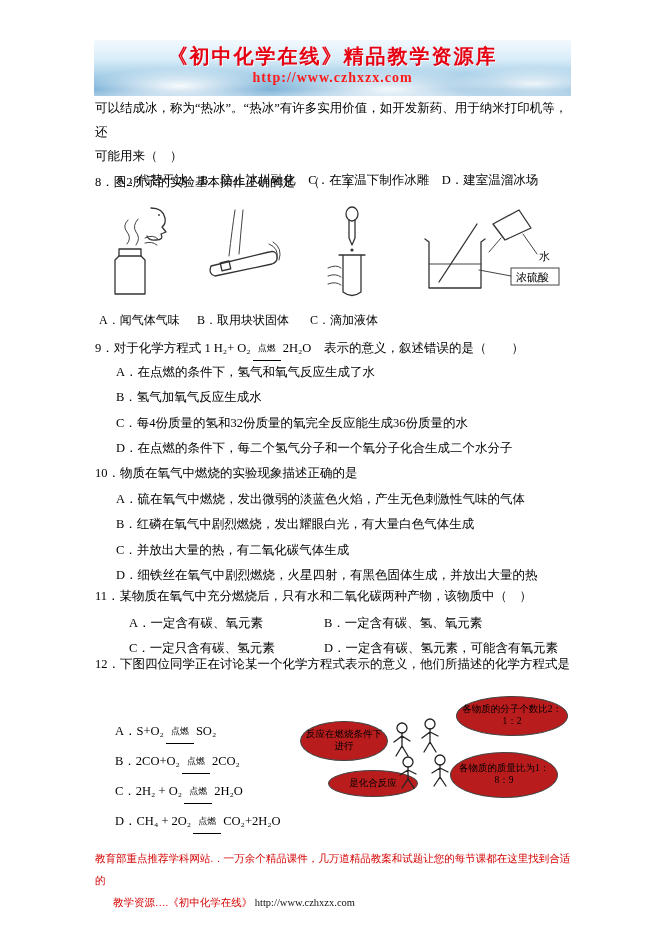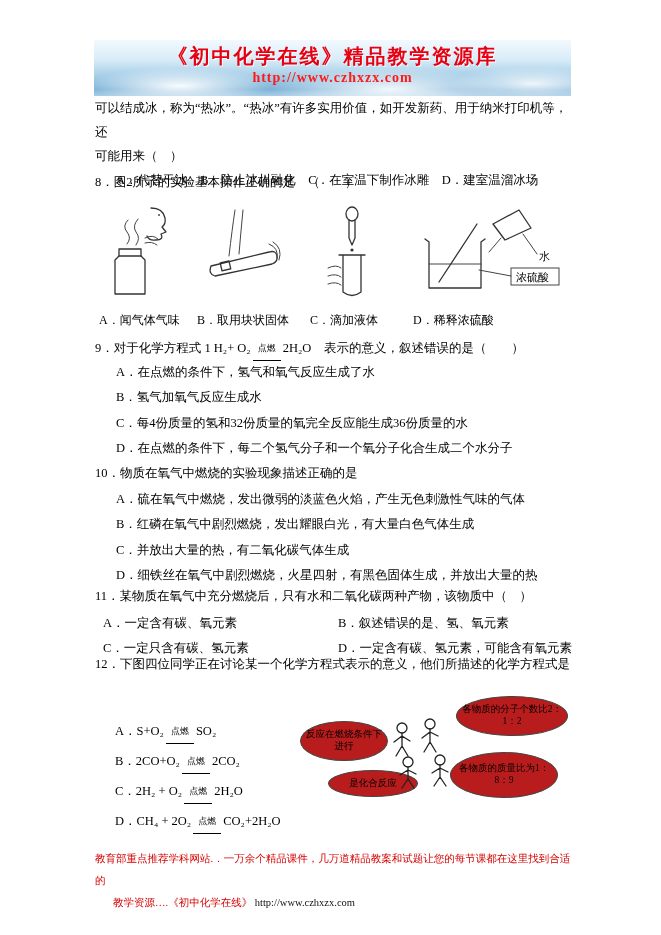--- a/index.html
+++ b/index.html
@@ -29,21 +29,21 @@
   .caps{display:flex;gap:18px;margin-left:4px;font-size:12px;white-space:nowrap;}
   .sk{fill:none;stroke:#333;stroke-width:1.3;stroke-linecap:round;stroke-linejoin:round;}
   .sk-thin{fill:none;stroke:#444;stroke-width:1;stroke-linecap:round;}
   .figtext{font-size:11px;fill:#000;font-family:inherit;}
 
   
   .eqc{display:inline-block;text-align:center;font-size:9px;line-height:10px;
        border-bottom:1.4px solid #000;padding:0 5px 7px;margin:0 2px;vertical-align:1px;}
 
   
-  .q11row{display:flex;margin-left:8px;gap:40px;}
+  .q11row{display:flex;margin-left:34px;}
   .q11row .l{width:195px;}
 
   
   .eqlist{position:absolute;left:115px;top:716px;font-size:12.5px;}
   .eqlist > div{line-height:30px;white-space:nowrap;}
 
   
   .cartoon{position:absolute;left:300px;top:694px;width:274px;height:120px;font-size:9.5px;}
   .bubble{position:absolute;border:1px solid #444;display:flex;align-items:center;justify-content:center;
       text-align:center;line-height:1.25;padding:2px 5px;background:#b91c1c;box-sizing:border-box;}
@@ -117,21 +117,20 @@
         <text class="figtext" x="103" y="79">浓硫酸</text>
         <line class="sk-thin" x1="98" y1="74" x2="66" y2="68"></line>
       </svg>
     </div>
   </div>
 
   <div class="blk caps" style="top:308px">
     <span style="width:80px">A．闻气体气味</span>
     <span style="width:95px">B．取用块状固体</span>
     <span style="width:85px">C．滴加液体</span>
-    <span style="width:150px">D．稀释浓硫酸</span>
   </div>
 
   <div class="blk" style="top:336px">
     <span>9．对于化学方程式 1 H₂+ O₂</span><span class="eqc">点燃</span><span>2H₂O</span><span>　表示的意义，叙述错误的是（　　）</span>
   </div>
   <div class="blk lh25" style="top:360px">
     <div>A．在点燃的条件下，氢气和氧气反应生成了水</div>
     <div>B．氢气加氧气反应生成水</div>
     <div>C．每4份质量的氢和32份质量的氧完全反应能生成36份质量的水</div>
     <div>D．在点燃的条件下，每二个氢气分子和一个氧分子化合生成二个水分子</div>
@@ -145,21 +144,21 @@
     <div>B．红磷在氧气中剧烈燃烧，发出耀眼白光，有大量白色气体生成</div>
     <div>C．并放出大量的热，有二氧化碳气体生成</div>
     <div>D．细铁丝在氧气中剧烈燃烧，火星四射，有黑色固体生成，并放出大量的热</div>
   </div>
 
   <div class="blk" style="top:584px">
     <div>11．某物质在氧气中充分燃烧后，只有水和二氧化碳两种产物，该物质中（　）</div>
   </div>
   <div class="blk q11row" style="top:611px">
     <span class="l">A．一定含有碳、氧元素</span>
-    <span>B．叙述错误的是、氢、氧元素</span>
+    <span>B．一定含有碳、氢、氧元素</span>
   </div>
   <div class="blk q11row" style="top:636px">
     <span class="l">C．一定只含有碳、氢元素</span>
     <span>D．一定含有碳、氢元素，可能含有氧元素</span>
   </div>
 
   <div class="blk" style="top:652px">
     <div>12．下图四位同学正在讨论某一个化学方程式表示的意义，他们所描述的化学方程式是</div>
   </div>
 

